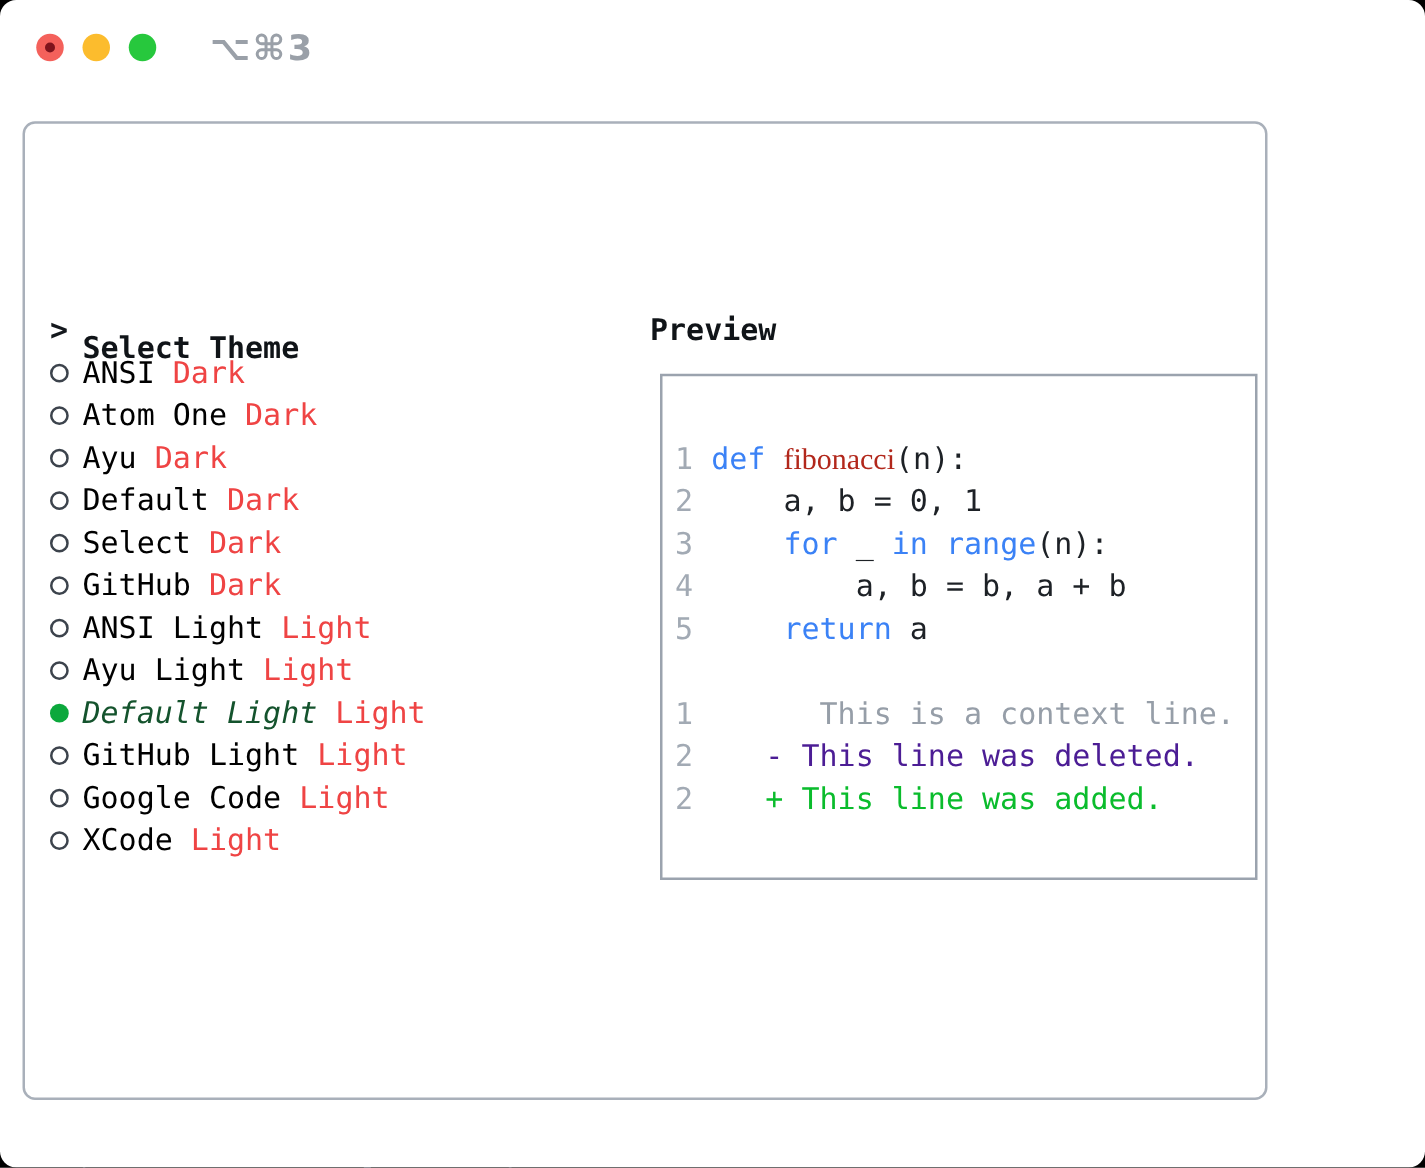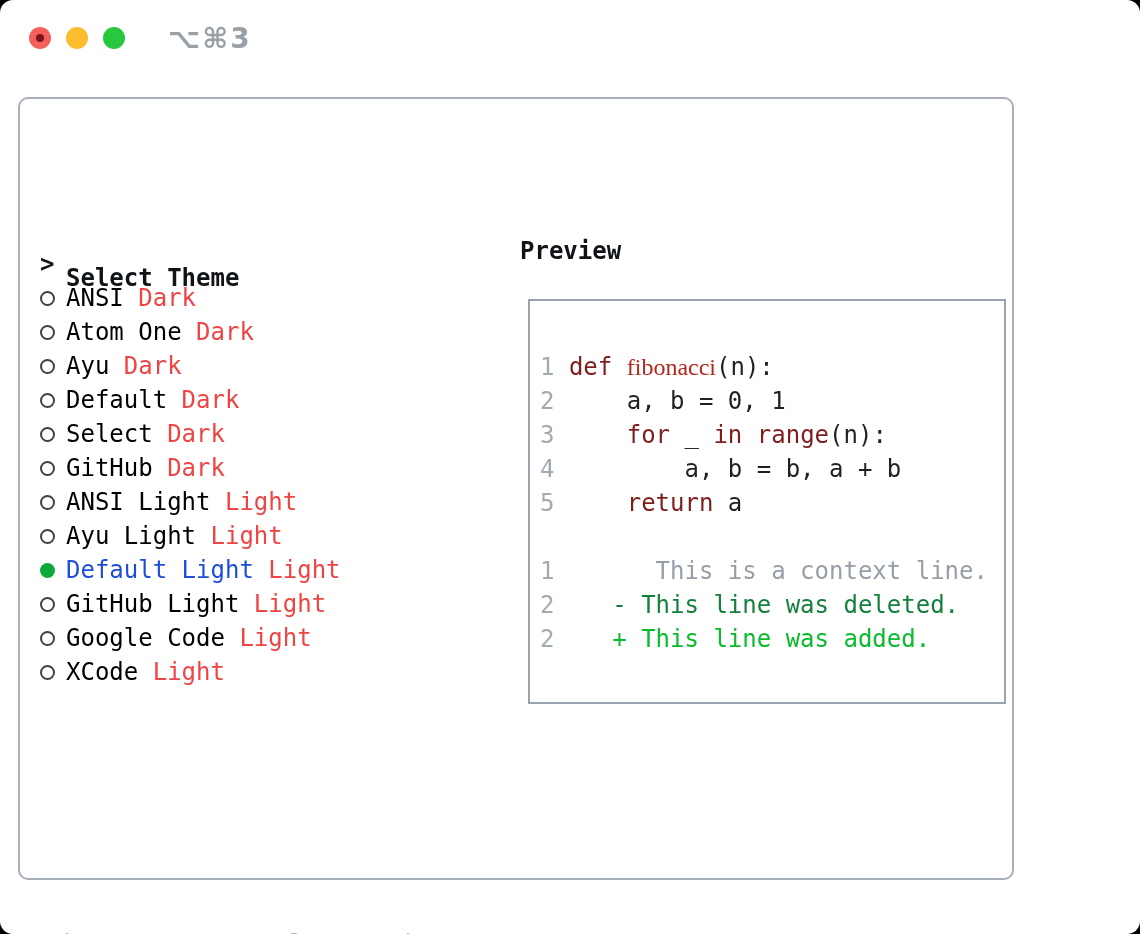--- a/index.html
+++ b/index.html
@@ -29,42 +29,42 @@
     position:absolute; left:18px; top:97px; width:996px; height:783px;
     border:2px solid #a9b0ba; border-radius:10px; background:#fff;
   }
   .row { display:flex; align-items:center; height:34px; white-space:pre; font-size:24px; }
   .marker { display:inline-flex; align-items:center; justify-content:flex-start;
             width:26px; flex:0 0 26px; color:#14181d; font-weight:bold; }
   .dot { width:15px; height:15px; border-radius:50%; border:2px solid #3c434c; }
   .dot.filled { border:none; background:#0ca83c; }
   .label { color:#000000; }
   .label.bold { font-weight:bold; color:#101418;margin-top:28px; }
-  .label.selected { color:#1d4ed8; }
+  .label.selected { color:#14532d;font-style:italic; }
   .variant { color:#ef4444; }
   .theme-list { position:absolute; left:20px; top:148px; }
   .apply-block { position:absolute; left:20px; top:624px; }
   .hint-block { position:absolute; left:38px; top:760px; font-size:24px;
                 line-height:34px; color:#abb3bf; white-space:pre; }
   
-  .preview-header { position:absolute; left:500px; top:135px; height:34px;
+  .preview-header { position:absolute; left:500px; top:148px; height:34px;
                     display:flex; align-items:center;
                     font-size:24px; font-weight:bold; color:#101418; }
   .preview-box {
     position:absolute; left:508px; top:200px; width:478px; height:405px;
     border:2px solid #9ba3ae; background:#fff;
     padding:49px 0 0 10px; overflow:hidden;
   }
   .pline { height:34px; line-height:34px; font-size:24px; white-space:pre; }
   .ln  { color:#a2aab4; }
   .code{ color:#1d2126; }
-  .kw  { color:#7f1d1d; }
+  .kw  { color:#3b82f6; }
   .fn  { color:#b2271b;font-family:Liberation Serif, serif; }
   .ctx { color:#969ea8; }
-  .del { color:#15803d; }
+  .del { color:#4c1d95; }
   .add { color:#0abc2c; }
 </style>
 </head>
 <body>
 
 <div class="window">
 
   <div class="titlebar">
     <div class="light red"></div>
     <div class="light yellow"></div>

